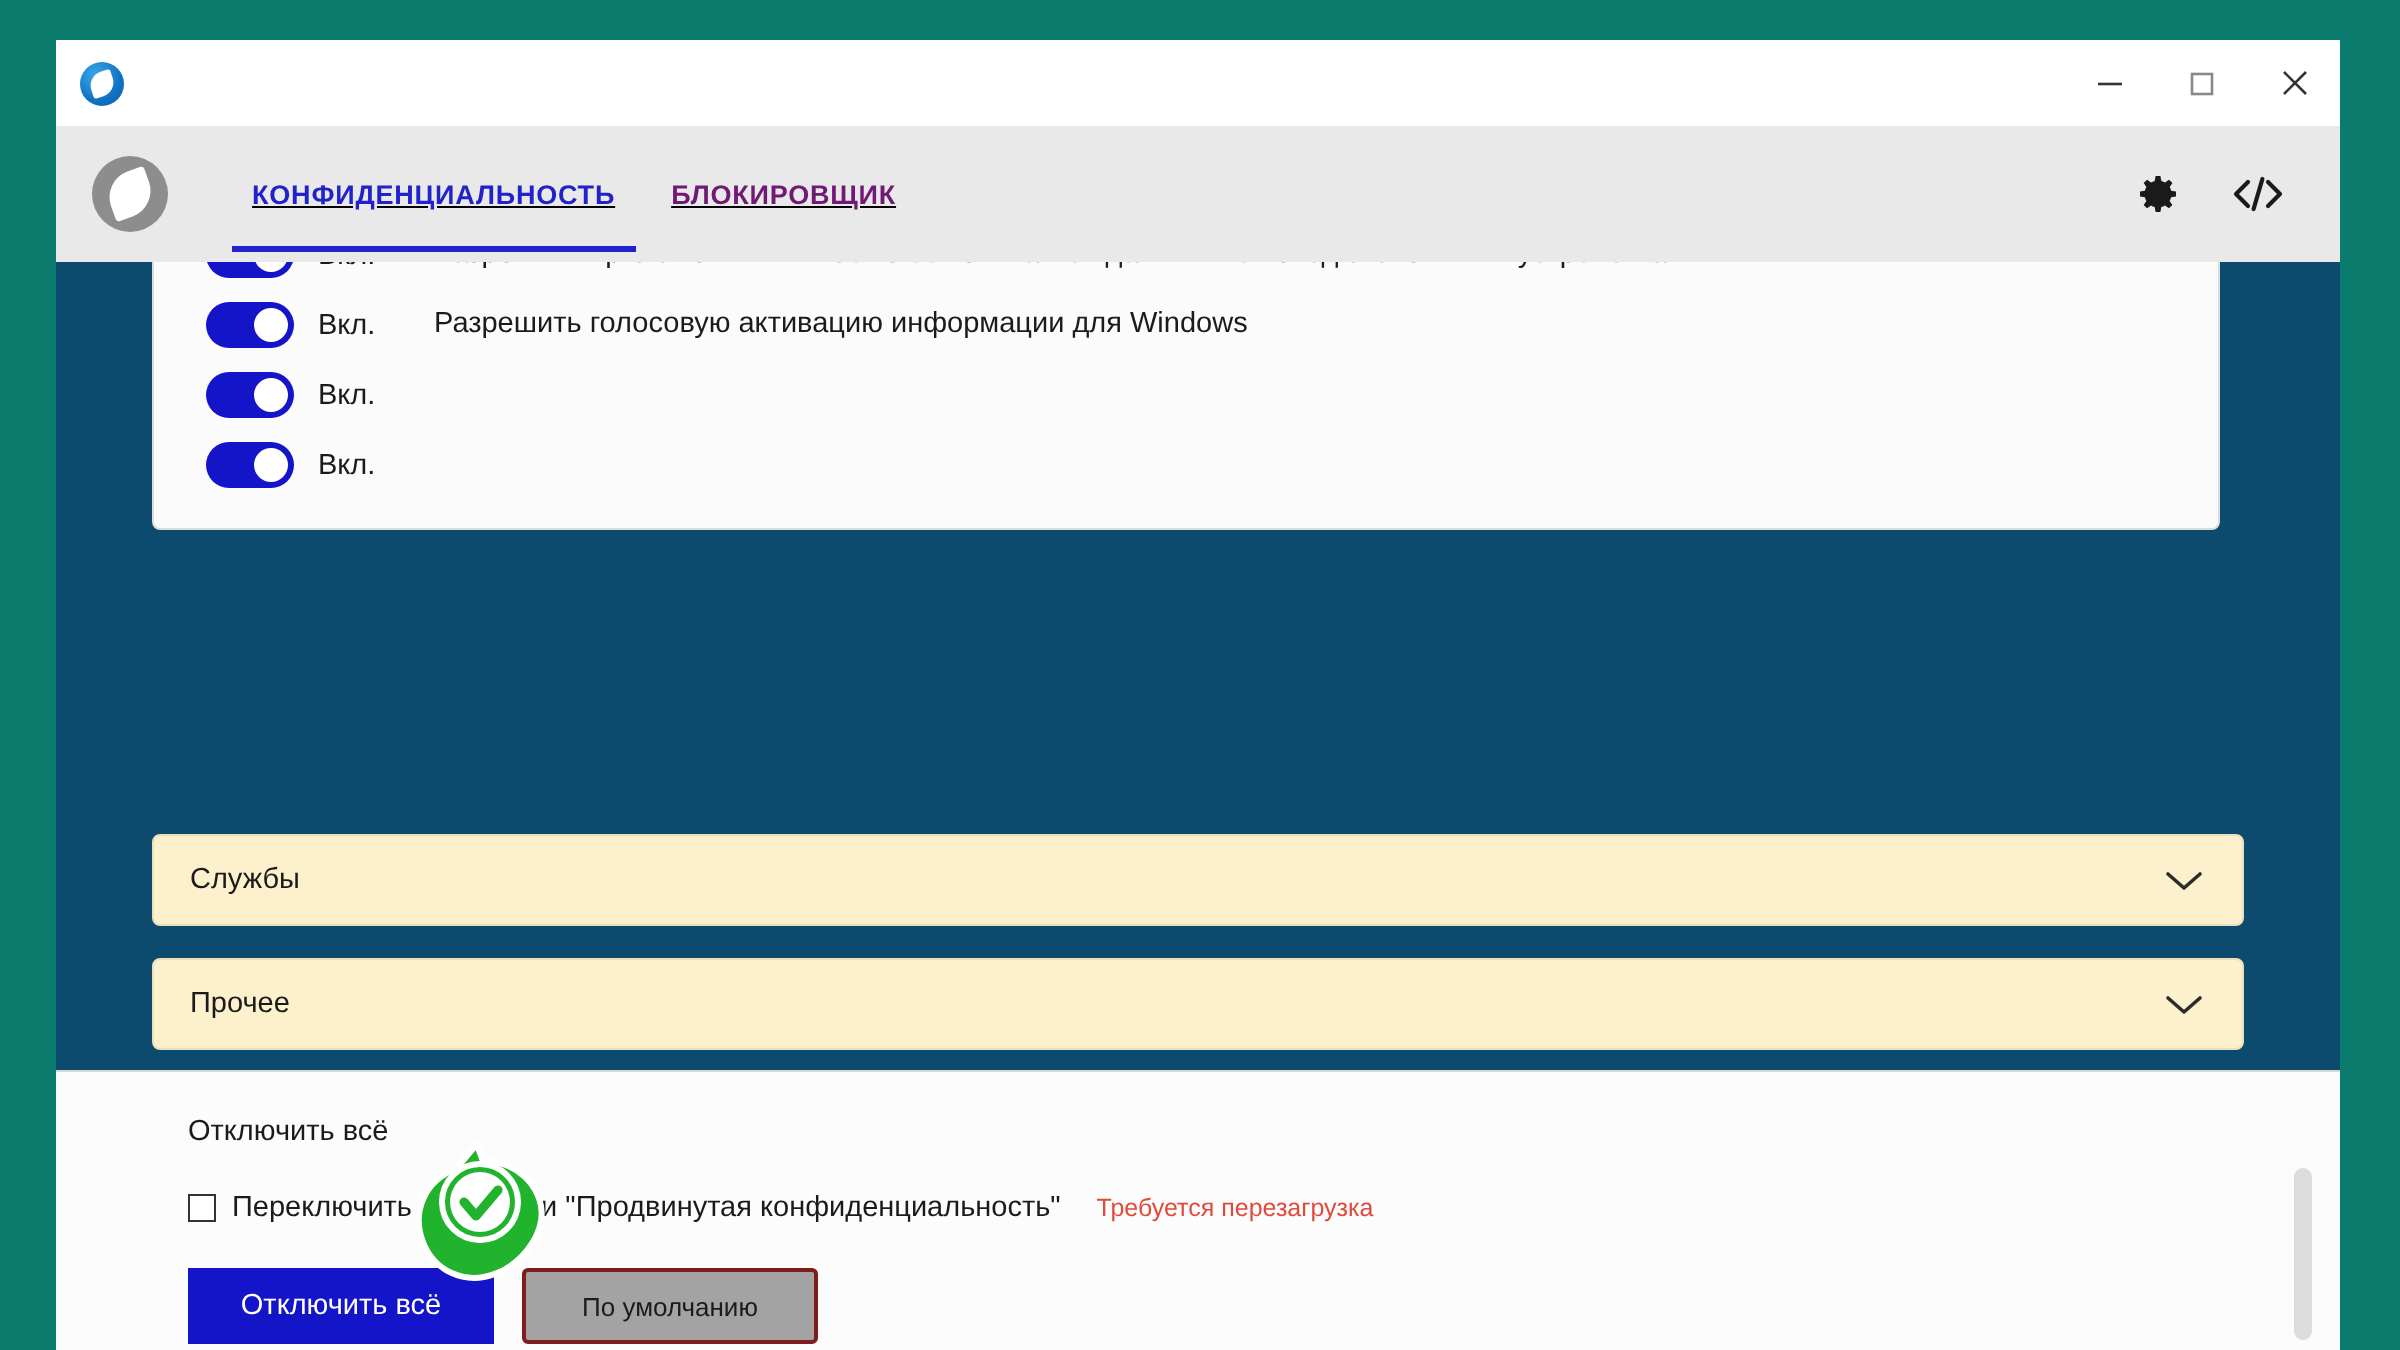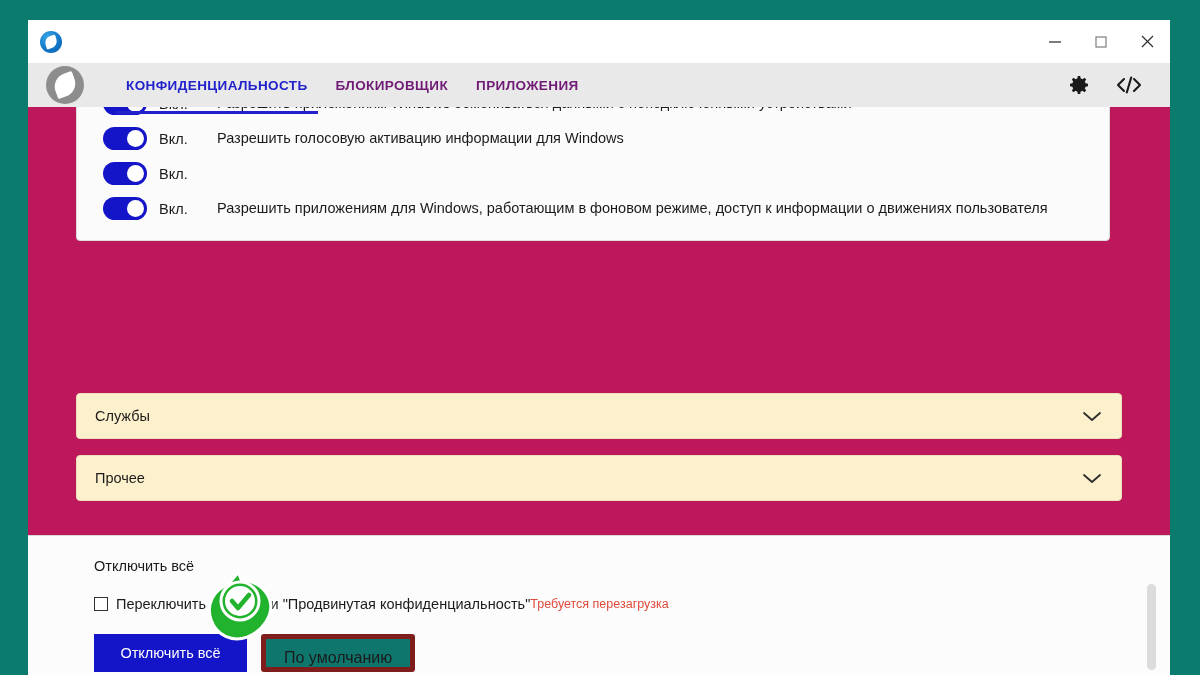--- a/index.html
+++ b/index.html
@@ -58,27 +58,28 @@
   .win-btns { display: flex; height: 43px; }
   .win-btn {
     width: 46px; height: 43px;
     display: flex; align-items: center; justify-content: center;
     color: #333;
   }
   .win-btn svg { display: block; }
 
   
   .toolbar {
-    height: 44px;
+    height: 68px;
     background: #e9e9e9;
     display: flex;
     align-items: center;
     flex: 0 0 auto;
     position: relative;
     z-index: 5;
+    text-decoration: underline;
   }
   .app-logo {
     margin-left: 18px;
     width: 38px; height: 38px;
     border-radius: 50%;
     background: #8d8d8d;
     position: relative;
     overflow: hidden;
     flex: 0 0 auto;
   }
@@ -123,21 +124,21 @@
     width: 46px; height: 58px;
     display: flex; align-items: center; justify-content: center;
     color: #1a1a1a;
   }
   .toolbar-icon.gear { margin-right: 4px; }
   .toolbar-icon.code { margin-right: 18px; font-size: 24px; font-weight: 300; }
 
   
   .content {
     flex: 1 1 auto;
-    background: #be185d;
+    background: #0c4a6e;
     position: relative;
     overflow: hidden;
     padding: 0 12px;
   }
 
   .card {
     background: #fbfbfb;
     border: 1px solid #dcdcdc;
     border-radius: 4px;
     margin: 0 0 0 0;
@@ -236,44 +237,44 @@
     flex: 0 0 auto;
     margin-right: 8px;
   }
   .check-label {
     font-size: 14.5px;
     color: #1b1b1b;
   }
   .warn {
     font-size: 12.5px;
     color: #e04a3a;
-    margin-left: 0;
+    margin-left: 18px;
   }
   .btn-row {
     display: flex;
     align-items: center;
     margin-top: 22px;
   }
   .btn-primary {
     background: #1414c8;
     color: #ffffff;
     border: none;
     font-size: 14.5px;
     font-family: "Liberation Sans", sans-serif;
     padding: 10px 20px;
     min-width: 153px;
     height: 38px;
     cursor: pointer;
   }
   .btn-secondary {
-    background: #0f766e;
-    color: #1b1b1b;
-    border: 5px solid #7f1d1d;
+    background: #a3a3a3;
+    color: #1b1b1b;
+    border: 2px solid #7f1d1d;
     border-radius: 3px;
-    font-size: 16px;
+    font-size: 13px;
     font-family: "Liberation Sans", sans-serif;
     padding: 10px 18px;
     min-width: 148px;
     height: 38px;
     margin-left: 14px;
     cursor: pointer;
   }
 
   
   .scrollbar-track {
@@ -328,23 +329,20 @@
 
     <div class="toolbar">
       <div class="app-logo"></div>
       <div class="tabs">
         <div class="tab active">
           <span>КОНФИДЕНЦИАЛЬНОСТЬ</span>
         </div>
         <div class="tab">
           <span>БЛОКИРОВЩИК</span>
         </div>
-        <div class="tab">
-          <span>ПРИЛОЖЕНИЯ</span>
-        </div>
       </div>
       <div class="toolbar-spacer"></div>
       <div class="toolbar-icon gear">
         <svg width="24" height="24" viewBox="0 0 24 24" fill="#1a1a1a">
           <path d="M12 8.4a3.6 3.6 0 1 0 0 7.2 3.6 3.6 0 0 0 0-7.2zm0 5.6a2 2 0 1 1 0-4 2 2 0 0 1 0 4z"></path>
           <path d="M21 13.2v-2.4l-2.4-.45a6.9 6.9 0 0 0-.76-1.83l1.38-2-1.7-1.7-2 1.38a6.9 6.9 0 0 0-1.83-.76L13.2 3h-2.4l-.45 2.44a6.9 6.9 0 0 0-1.83.76l-2-1.38-1.7 1.7 1.38 2a6.9 6.9 0 0 0-.76 1.83L3 10.8v2.4l2.44.45c.17.65.43 1.26.76 1.83l-1.38 2 1.7 1.7 2-1.38c.57.33 1.18.59 1.83.76L10.8 21h2.4l.45-2.44c.65-.17 1.26-.43 1.83-.76l2 1.38 1.7-1.7-1.38-2c.33-.57.59-1.18.76-1.83L21 13.2z"></path>
         </svg>
       </div>
       <div class="toolbar-icon code">
         <svg width="28" height="24" viewBox="0 0 28 24" fill="none" stroke="#1a1a1a" stroke-width="2.1" stroke-linecap="round" stroke-linejoin="round">
@@ -380,21 +378,20 @@
               <span class="knob"></span>
             </div>
           <div class="toggle-label">Вкл.</div>
         </div>
 
         <div class="row tall">
           <div class="toggle">
               <span class="knob"></span>
             </div>
           <div class="toggle-label">Вкл.</div>
-          <div class="row-text">Разрешить приложениям для Windows, работающим в фоновом режиме, доступ к информации о движениях пользователя</div>
         </div>
 
       </div>
 
       <div class="section" style="top:286px;">
         <div class="section-title">Службы</div>
         <div class="chevron">
           <svg width="22" height="14" viewBox="0 0 22 14" fill="none" stroke="#2c2c2c" stroke-width="1.8" stroke-linecap="round" stroke-linejoin="round">
               <polyline points="3,4 11,11 19,4"></polyline>
             </svg>

